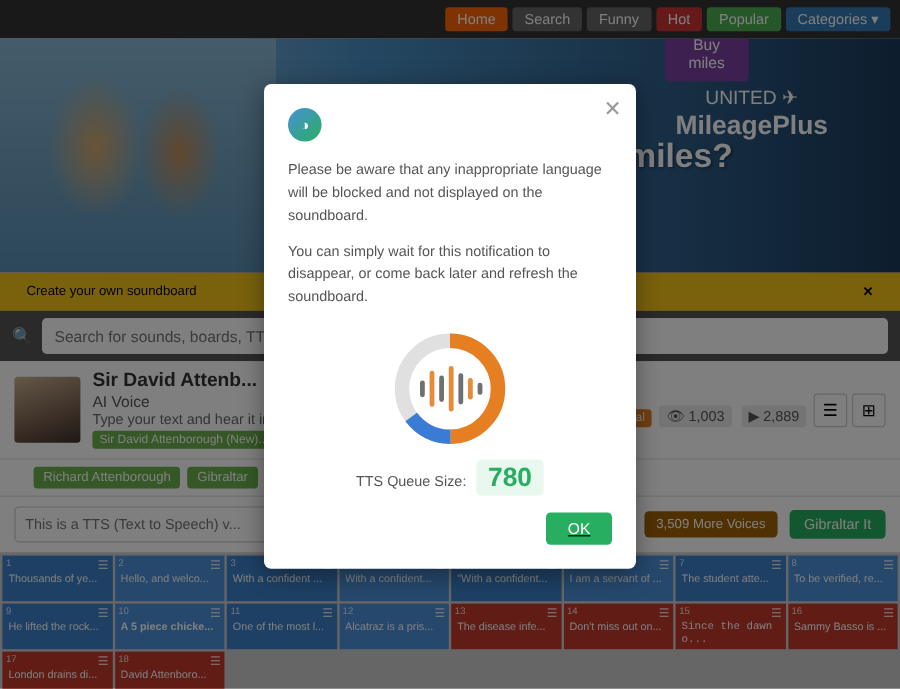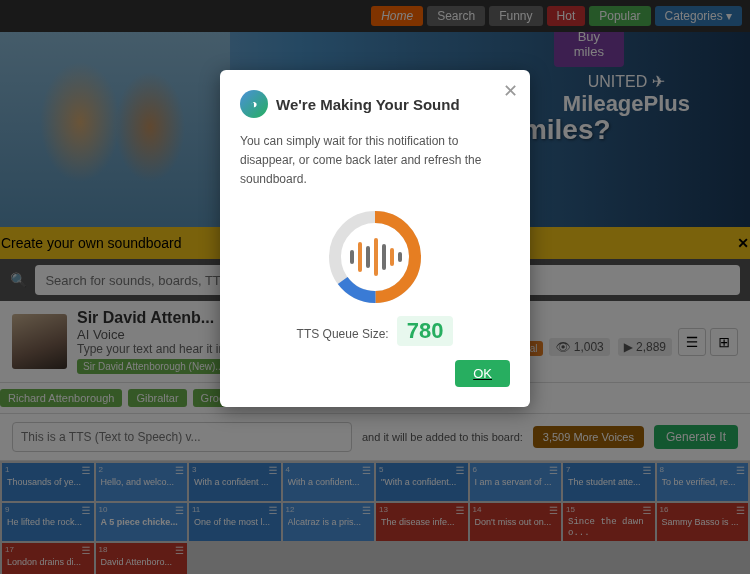--- a/index.html
+++ b/index.html
@@ -16,21 +16,21 @@
       gap: 4px;
     }
     .nav-btn {
       padding: 3px 10px;
       border-radius: 3px;
       font-size: 12px;
       color: white;
       cursor: pointer;
       border: none;
     }
-    .nav-btn-orange { background: #f60; font-style: italic; }
+    .nav-btn-orange { background: #f60; }
     .nav-btn-gray { background: #666; }
     .nav-btn-red { background: #cc3333; }
     .nav-btn-green { background: #4caf50; }
     .nav-btn-blue { background: #337ab7; }
 
     
     .banner {
       height: 195px;
       background: linear-gradient(90deg, #aac8e0 0%, #4a90c4 40%, #1a3a5c 100%);
       display: flex;
@@ -73,22 +73,22 @@
       cursor: pointer;
     }
 
     
     .yellow-bar {
       background: #f5c518;
       height: 32px;
       display: flex;
       align-items: center;
       justify-content: space-between;
-      padding: 0 1px;
-      font-size: 14px;
+      padding: 0 22px;
+      font-size: 11px;
     }
     .yellow-bar-x {
       cursor: pointer;
       font-weight: bold;
     }
 
     
     .search-bar {
       background: #555;
       height: 42px;
@@ -156,21 +156,21 @@
       background: white;
       border-radius: 3px;
       cursor: pointer;
       display: flex; align-items: center; justify-content: center;
       font-size: 14px;
     }
 
     
     .tags-row {
       background: white;
-      padding: 6px 0;
+      padding: 6px 28px;
       display: flex;
       gap: 6px;
       border-bottom: 1px solid #ddd;
       align-items: center;
     }
     .tag {
       background: #6ab04c;
       color: white;
       padding: 3px 8px;
       border-radius: 3px;
@@ -417,21 +417,21 @@
 <div class="tags-row">
   <span class="tag">Richard Attenborough</span>
   <span class="tag">Gibraltar</span>
   <span class="tag">Groom and...</span>
 </div>
 
 <div class="tts-row">
   <input class="tts-input" type="text" placeholder="This is a TTS (Text to Speech) v..." style="">
   <span style="font-size:11px;color:#555;">and it will be added to this board:</span>
   <button class="voices-btn">3,509 More Voices</button>
-  <button class="generate-btn">Generate It</button>
+  <button class="generate-btn">Gibraltar It</button>
 </div>
 
 <div class="sound-grid" id="sound-grid">
     <div class="sound-cell">
       <span class="sound-cell-num">1</span>
       <span class="sound-cell-text" style="margin-top:10px;">Thousands of ye...</span>
       <span class="sound-cell-menu">☰</span>
     </div>
     <div class="sound-cell">
       <span class="sound-cell-num">2</span>
@@ -519,24 +519,24 @@
       <span class="sound-cell-menu">☰</span>
     </div>
   </div>
 
 <div class="modal-overlay">
   <div class="modal">
     <div class="modal-header">
       <div class="modal-icon">
         <span style="font-size:12px;color:white;">◑</span>
       </div>
-      <div class="modal-title">We're Making Your Sound</div>
     </div>
     <button class="modal-close">✕</button>
     <div class="modal-body">
+      <p>Please be aware that any inappropriate language will be blocked and not displayed on the soundboard.</p>
       <p>You can simply wait for this notification to disappear, or come back later and refresh the soundboard.</p>
     </div>
 
     <div class="donut-area">
       <svg class="donut-svg" viewBox="0 0 110 110">
 
         <circle cx="55" cy="55" r="40" fill="none" stroke="#e0e0e0" stroke-width="12"></circle>
 
         <circle cx="55" cy="55" r="40" fill="none" stroke="#e67e22" stroke-width="12" stroke-dasharray="188 251" stroke-dashoffset="63" transform="rotate(-90 55 55)"></circle>
 

